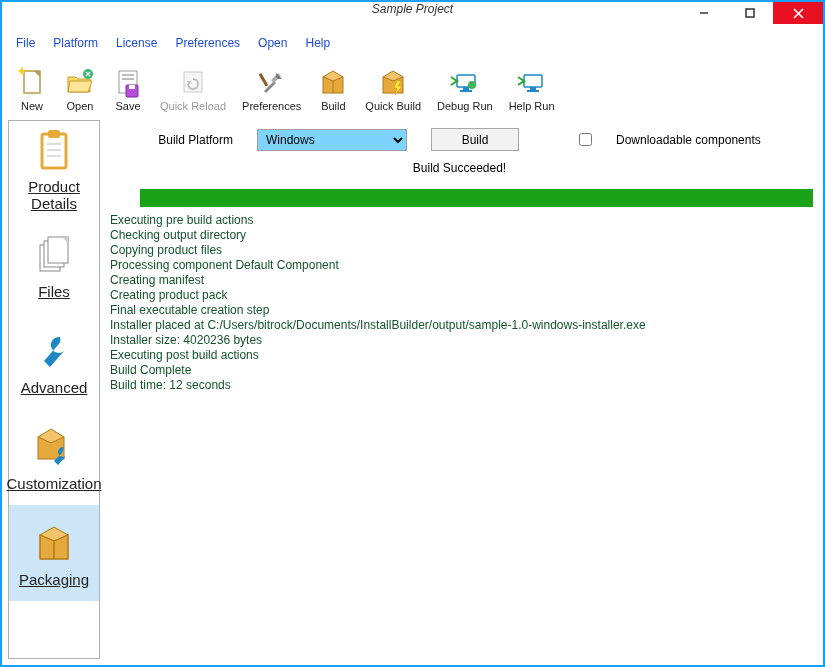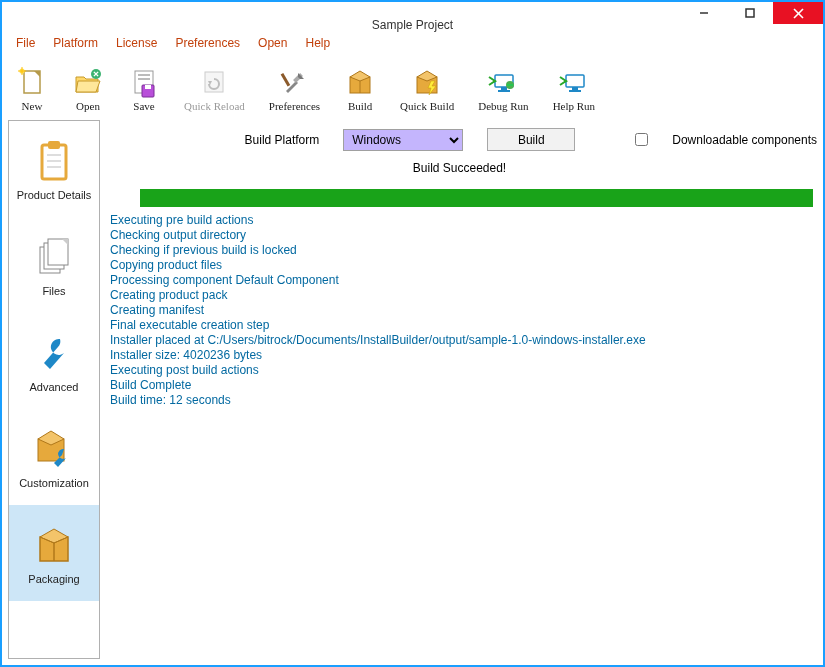--- a/index.html
+++ b/index.html
@@ -16,22 +16,23 @@
   height: 667px;
   background: #fff;
   border: 2px solid #1a9fff;
   display: flex;
   flex-direction: column;
 }
 .titlebar {
   height: 30px;
   background: #fff;
   display: flex;
-  align-items: flex-end;
+  align-items: flex-start;
   position: relative;
+  font-style: italic;
 }
 .titlebar-title {
   position: absolute;
   left: 50%;
   transform: translateX(-50%);
   color: #333;
   font-size: 12px;
 }
 .window-controls {
   margin-left: auto;
@@ -56,29 +57,28 @@
 .menubar {
   height: 22px;
   display: flex;
   align-items: center;
   padding: 0 6px;
   gap: 2px;
   border-bottom: 1px solid #fff;
 }
 .menu-item {
   padding: 2px 8px;
-  color: #c2410c;
+  color: #1d4ed8;
   cursor: default;
 }
 .toolbar {
   height: 60px;
   display: flex;
   padding: 4px 8px 0 8px;
-  gap: 12px;
-  font-family: Liberation Serif, serif;
+  gap: 4px;
 }
 .tool-btn {
   display: flex;
   flex-direction: column;
   align-items: center;
   justify-content: flex-end;
   height: 56px;
   padding: 2px 6px;
   cursor: default;
   min-width: 44px;
@@ -121,43 +121,44 @@
   cursor: default;
 }
 .side-tab.selected {
   background: #cde6f7;
 }
 .side-tab .sicon {
   width: 48px;
   height: 48px;
 }
 .side-tab .slabel {
-  font-size: 11px;
+  font-size: 15px;
   color: #222;
   text-align: center;
+  text-decoration: underline;
 }
 .main-panel {
   flex: 1;
   display: flex;
   flex-direction: column;
   min-width: 0;
 }
 .build-controls {
   display: flex;
   align-items: center;
-  justify-content: flex-end;
+  justify-content: center;
   gap: 24px;
   padding: 8px 0 6px 0;
 }
 .build-controls label { font-size: 12px; }
 .platform-select {
-  width: 120px;
+  width: 150px;
   height: 22px;
   border: 1px solid #a0a0a0;
-  background: #c4b5fd;
+  background: #7dd3fc;
   padding: 0 4px;
   font-size: 12px;
 }
 .build-btn {
   width: 88px;
   height: 23px;
   border: 1px solid #a7a7a7;
   background: #f2f2f2;
   font-size: 12px;
   cursor: default;
@@ -173,21 +174,21 @@
   background: #19a319;
   margin: 0 4px 4px 38px;
 }
 .log-area {
   flex: 1;
   margin: 0 4px 4px 4px;
   padding: 2px 4px;
   background: #fff;
   font-size: 12px;
   line-height: 15px;
-  color: #0369a1;
+  color: #14532d;
   overflow: auto;
   white-space: nowrap;
 }
 .log-line { display: block; }
 svg { display: block; }
 </style>
 </head>
 <body>
 
 <div class="window">
@@ -418,25 +419,24 @@
         <label>Downloadable components</label>
       </div>
 
       <div class="status-row">Build Succeeded!</div>
 
       <div class="progress-bar"></div>
 
       <div class="log-area">
         <span class="log-line">Executing pre build actions</span>
         <span class="log-line">Checking output directory</span>
-        <span class="log-line">Checking if previous build is locked</span>
         <span class="log-line">Copying product files</span>
         <span class="log-line">Processing component Default Component</span>
+        <span class="log-line">Creating manifest</span>
         <span class="log-line">Creating product pack</span>
-        <span class="log-line">Creating manifest</span>
         <span class="log-line">Final executable creation step</span>
         <span class="log-line">Installer placed at C:/Users/bitrock/Documents/InstallBuilder/output/sample-1.0-windows-installer.exe</span>
         <span class="log-line">Installer size: 4020236 bytes</span>
         <span class="log-line">Executing post build actions</span>
         <span class="log-line">Build Complete</span>
         <span class="log-line">Build time: 12 seconds</span>
       </div>
 
     </div>
 

